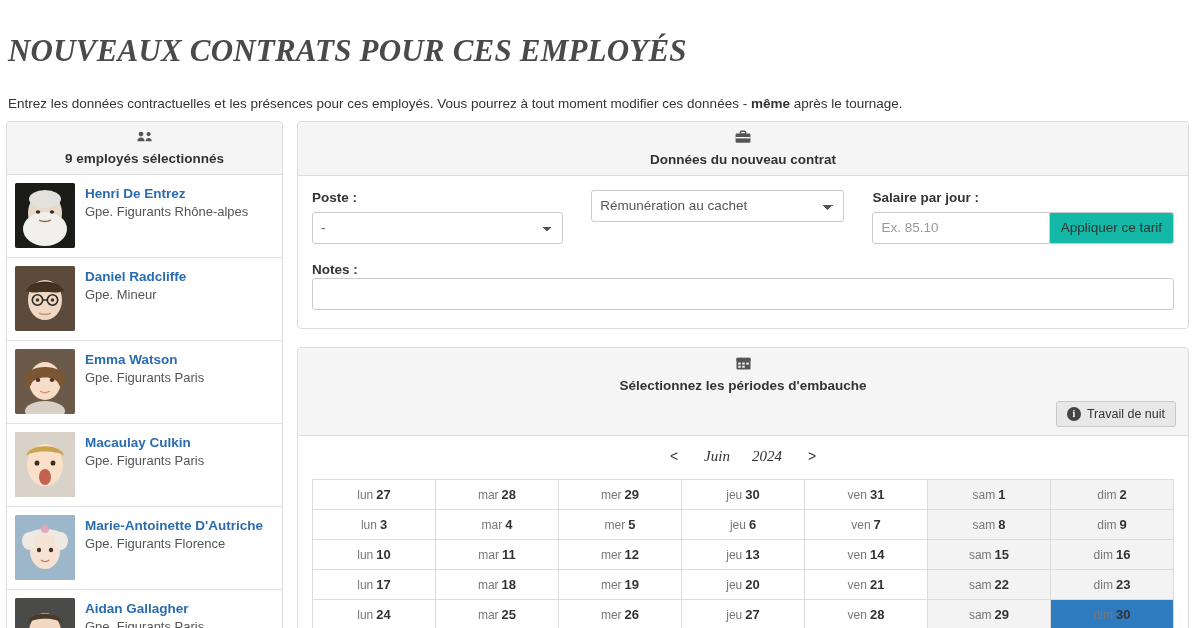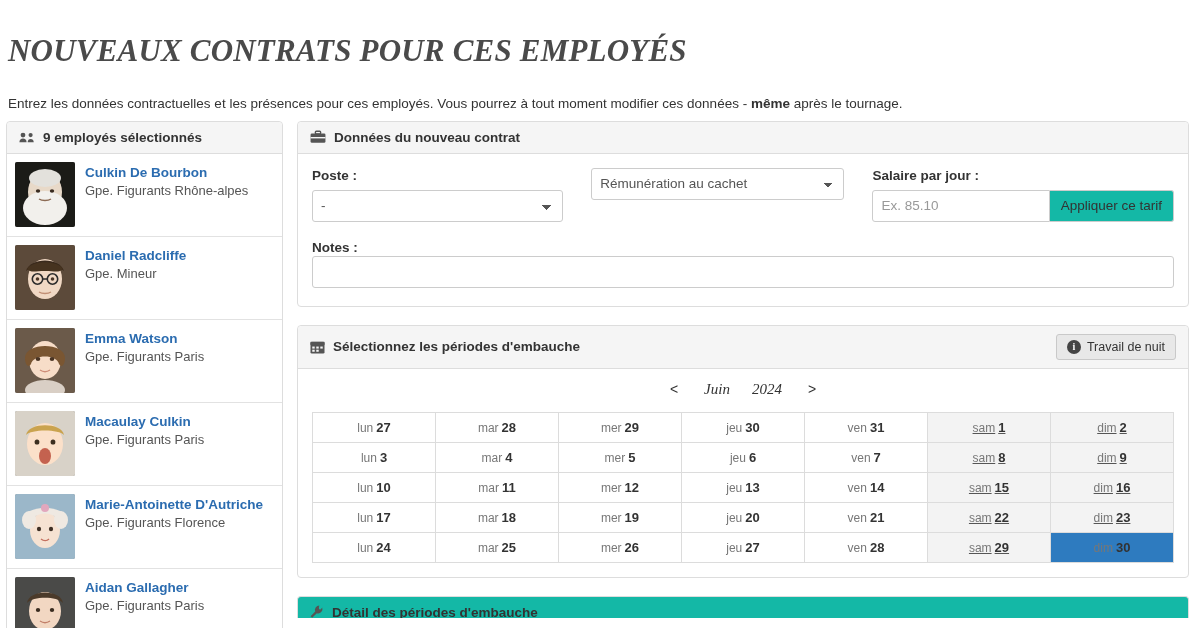--- a/index.html
+++ b/index.html
@@ -50,20 +50,21 @@
     background: #f5f5f5;
     border-bottom: 1px solid #dddddd;
     padding: 8px 12px;
     font-size: 13.5px;
     font-weight: bold;
     color: #333;
     display: flex;
     align-items: center;
     gap: 8px;
     border-radius: 4px 4px 0 0;
+    flex-direction: column;
   }
   .panel-head .ico { color: #555; display: inline-flex; }
 
   .left {
     width: 277px;
     flex: 0 0 277px;
   }
   .emp-list { }
   .emp {
     display: flex;
@@ -221,21 +222,21 @@
   table.cal td {
     border: 1px solid #dcdcdc;
     height: 30px;
     text-align: center;
     font-size: 12.5px;
     color: #555;
     padding: 0 6px;
   }
   table.cal td .dow { color: #777; font-size: 12px; }
   table.cal td .dnum { font-weight: bold; color: #333; font-size: 13px; margin-left: 3px; margin-top: 20px; }
-  td.we { background: #f3f3f3; text-decoration: underline; }
+  td.we { background: #f3f3f3; }
   td.out .dow, td.out .dnum { color: #bbbbbb; font-weight: normal; }
   td.out .dnum { font-weight: bold; color: #bdbdbd; }
   td.sel { background: #2e7bbf; border-color: #2e7bbf; }
   td.sel .dow { color: #eaf3fb; }
   td.sel .dnum { color: #ffffff; }
 
   .card-cut {
     border: 1px solid #dddddd;
     border-bottom: none;
     border-radius: 4px 4px 0 0;
@@ -281,21 +282,21 @@
               <rect width="60" height="65" fill="#1b1b17"></rect>
               <ellipse cx="30" cy="30" rx="17" ry="20" fill="#e8d9c8"></ellipse>
               <ellipse cx="30" cy="46" rx="22" ry="17" fill="#f2f0ec"></ellipse>
               <ellipse cx="30" cy="16" rx="16" ry="9" fill="#e3e1dc"></ellipse>
               <ellipse cx="23" cy="29" rx="2.2" ry="1.8" fill="#3a2c20"></ellipse>
               <ellipse cx="37" cy="29" rx="2.2" ry="1.8" fill="#3a2c20"></ellipse>
               <path d="M24 37c3 2 9 2 12 0" stroke="#8c6b54" stroke-width="1.4" fill="none"></path>
             </svg>
           </div>
           <div class="emp-txt">
-            <div class="emp-name">Culkin De Bourbon</div>
+            <div class="emp-name">Henri De Entrez</div>
             <div class="emp-grp">Gpe. Figurants Rhône-alpes</div>
           </div>
         </div>
 
         <div class="emp">
           <div class="avatar">
             <svg viewBox="0 0 60 65" preserveAspectRatio="none">
               <rect width="60" height="65" fill="#5c4a3a"></rect>
               <ellipse cx="30" cy="34" rx="17" ry="20" fill="#f0d8c4"></ellipse>
               <path d="M11 26c4-14 34-14 38 0 -6-5-32-5-38 0z" fill="#3a2a1c"></path>

